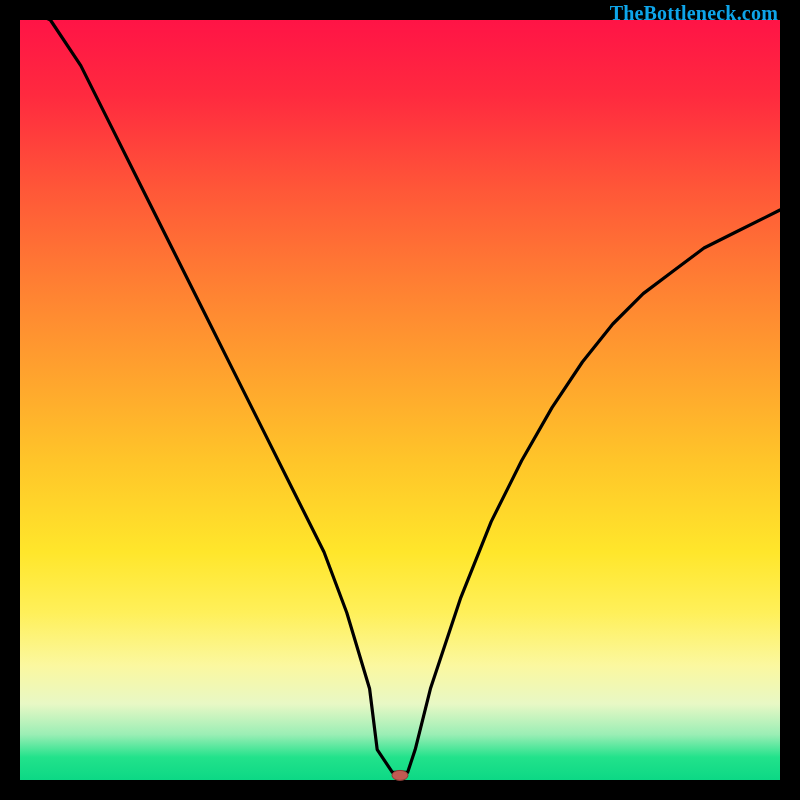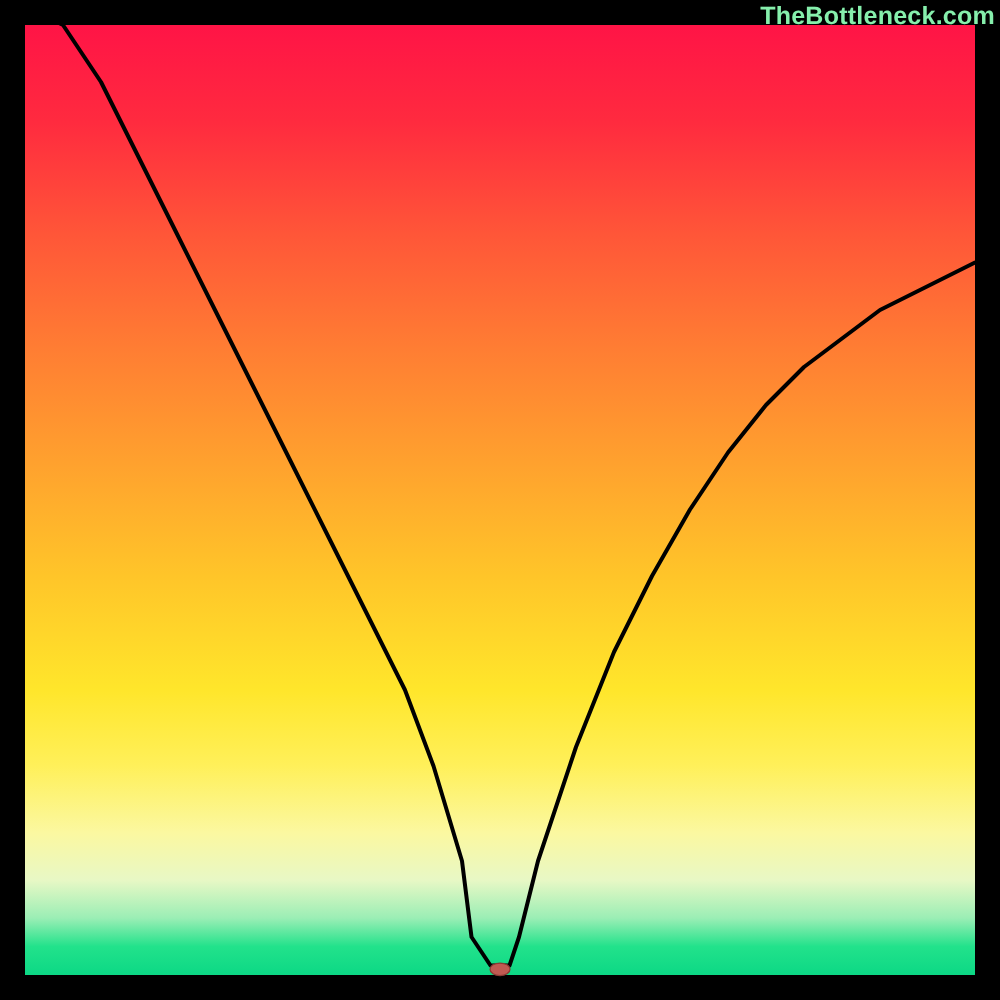--- a/index.html
+++ b/index.html
@@ -35,25 +35,25 @@
   }
   .plot svg {
     position: absolute;
     left: 0; top: 0;
     width: 760px; height: 760px;
     overflow: visible;
   }
   .watermark {
     position: absolute;
     top: 2px;
-    right: 4px;
-    font-family: Liberation Sans, sans-serif;
+    right: 22px;
+    font-family: Liberation Serif, serif;
     font-size: 20px;
     font-weight: 600;
-    color: #86efac;
+    color: #0ea5e9;
     letter-spacing: 0.2px;
     user-select: none;
   }
 </style>
 </head>
 <body>
 
 <div class="stage">
   <div class="watermark">TheBottleneck.com</div>
   <div class="plot">

